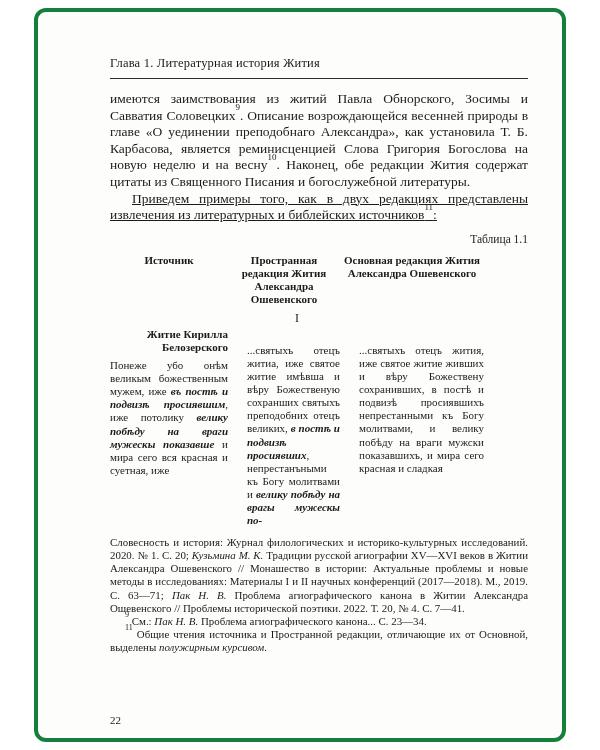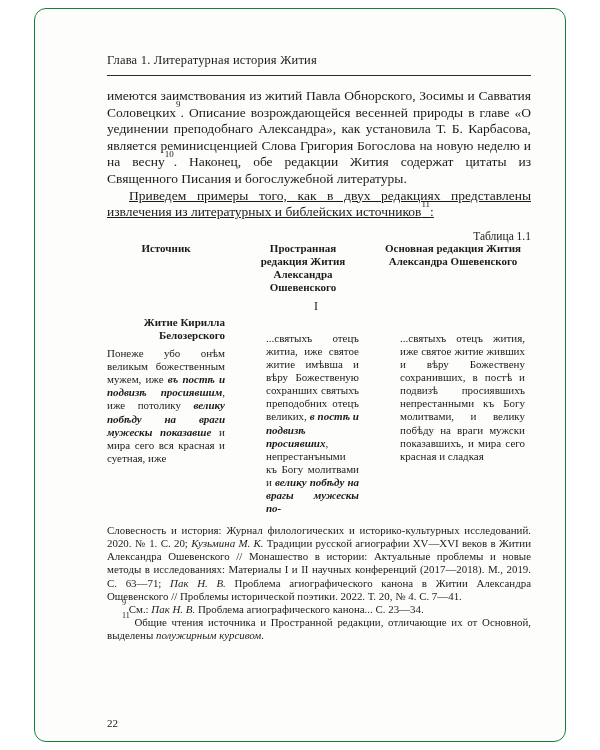--- a/index.html
+++ b/index.html
@@ -8,42 +8,41 @@
     width: 600px; height: 750px;
     background: #ffffff;
     font-family: "Liberation Serif", "DejaVu Serif", serif;
     color: #1d1b19;
   }
   .scan { position: relative; width: 600px; height: 750px; background: #ffffff; }
   .frame {
     position: absolute; left: 34px; top: 8px;
     width: 532px; height: 734px;
     background: #fdfdfc;
-    border: 1px solid #15803d;
+    border: 4px solid #15803d;
     border-radius: 12px;
     overflow: hidden;
   }
   .content { position: absolute; top: 44px; left: 72px; right: 34px; bottom: 12px; }
 
   .running-header {
     font-size: 12.5px; letter-spacing: 0.2px;
     padding-bottom: 7px; border-bottom: 1px solid #2b2b2b;
   }
 
   .body-text { margin: 0; font-size: 13.5px; line-height: 16.6px; text-align: justify; }
   .body-text.first { margin-top: 12px; }
   .indent { text-indent: 22px; text-decoration: underline; }
   sup.ref { font-size: 9px; line-height: 0; position: relative; top: -4px; }
 
-  .table-caption { text-align: right; font-size: 11.5px; margin: 9px 0 0; }
+  .table-caption { text-align: right; font-size: 11.5px; margin: 9px 0 9px; }
 
   .xtable {
     display: grid;
     grid-template-columns: 118px 112px 144px;
-    column-gap: 22px;
     font-size: 11px; line-height: 13.1px;
   }
   .th { font-weight: bold; text-align: center; font-size: 11px; line-height: 13px; }
   .numeral { grid-column: 1 / -1; text-align: center; font-size: 12px; margin: 6px 0 3px; }
   .td { min-width: 0; }
   .cell-title { font-weight: bold; text-align: right; margin-bottom: 5px; }
   .cell-text { margin: 0; text-align: justify; }
   .td.offset .cell-text { margin-top: 16px; margin-left: 19px; }
   .hl { font-weight: bold; font-style: italic; }
 

